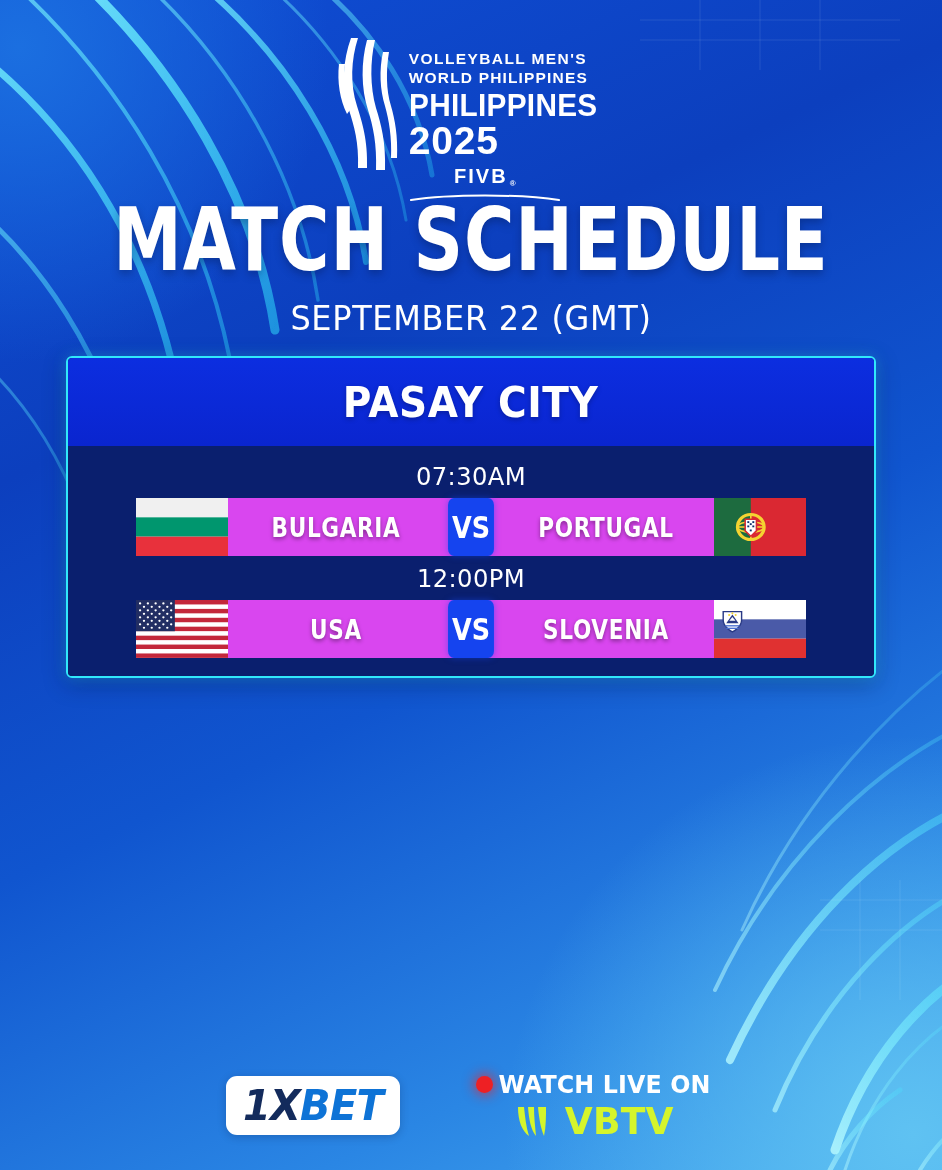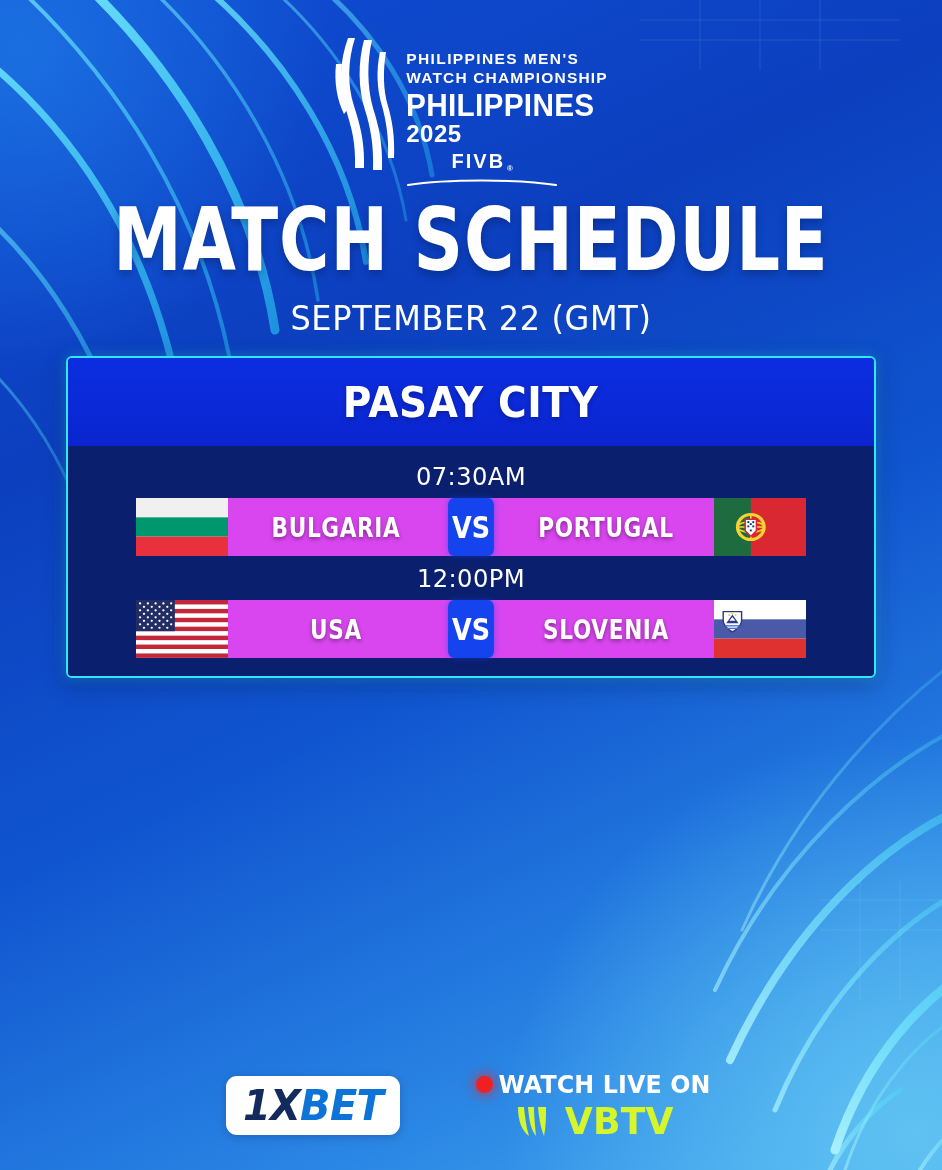--- a/index.html
+++ b/index.html
@@ -34,21 +34,21 @@
   }
   .logo-l2 {
     font-size:15.5px; font-weight:bold; letter-spacing:.075em; line-height:1.22;
     white-space:nowrap;
   }
   .logo-big {
     font-size:31px; font-weight:bold; letter-spacing:.01em; line-height:1.02;
     margin-top:2px; transform:scaleX(.96); transform-origin:left center;
   }
   .logo-year {
-    font-size:24px; font-weight:bold; letter-spacing:.02em; line-height:1.05;
+    font-size:39px; font-weight:bold; letter-spacing:.02em; line-height:1.05;
   }
   .logo-fivb {
     margin-top:3px; display:flex; align-items:flex-end; gap:2px;
     justify-content:center; width:152px;
   }
   .logo-fivb span { font-size:20px; font-weight:bold; letter-spacing:.1em; }
   .logo-fivb .reg { font-size:8px; font-weight:bold; letter-spacing:0; }
   .logo-swoosh { width:152px; height:9px; }
 
   
@@ -199,22 +199,22 @@
   <div class="logo-inner">
     <svg class="logo-mark" viewBox="0 0 62 140">
       <g fill="#ffffff">
         <path d="M14 4 C 6 26 4 52 12 76 C 17 92 22 108 21 134 L 30 134 C 31 106 25 88 20 72 C 13 50 14 26 21 4 Z"></path>
         <path d="M30 6 C 24 28 24 54 31 76 C 36 92 40 110 39 136 L 48 136 C 49 108 44 90 39 74 C 33 52 33 28 38 6 Z"></path>
         <path d="M46 18 C 42 36 43 56 48 72 C 52 86 55 104 54 124 L 60 124 C 61 102 58 86 54 72 C 49 56 49 36 52 18 Z"></path>
         <path d="M2 30 C 0 48 3 66 10 80 L 16 72 C 9 58 6 46 8 30 Z"></path>
       </g>
     </svg>
     <div class="logo-text">
-      <div class="logo-l1">PHILIPPINES MEN'S</div>
-      <div class="logo-l2">WATCH CHAMPIONSHIP</div>
+      <div class="logo-l1">VOLLEYBALL MEN'S</div>
+      <div class="logo-l2">WORLD PHILIPPINES</div>
       <div class="logo-big">PHILIPPINES</div>
       <div class="logo-year">2025</div>
       <div class="logo-fivb">
         <span>FIVB</span>
         <span class="reg">®</span>
       </div>
       <svg class="logo-swoosh" viewBox="0 0 152 9">
         <path d="M2 7 C 40 1 112 1 150 7" stroke="#ffffff" stroke-width="2" fill="none" stroke-linecap="round"></path>
       </svg>
     </div>

